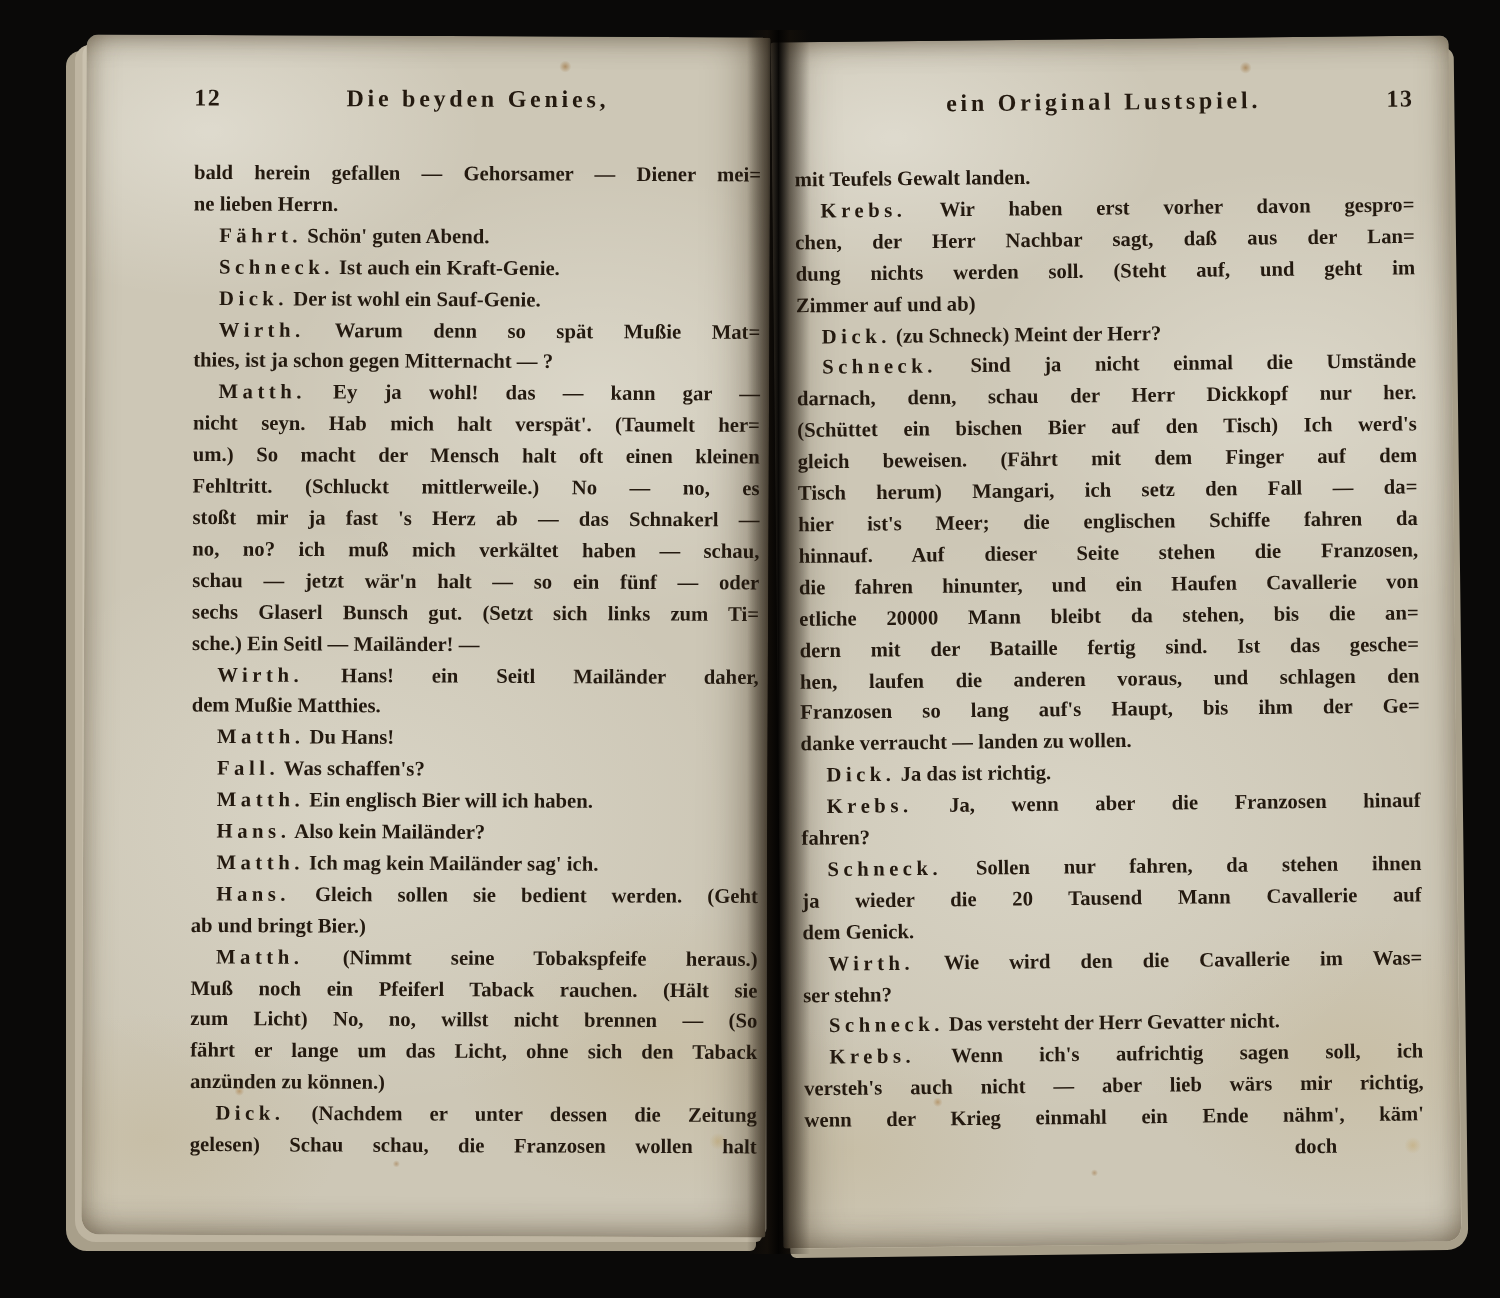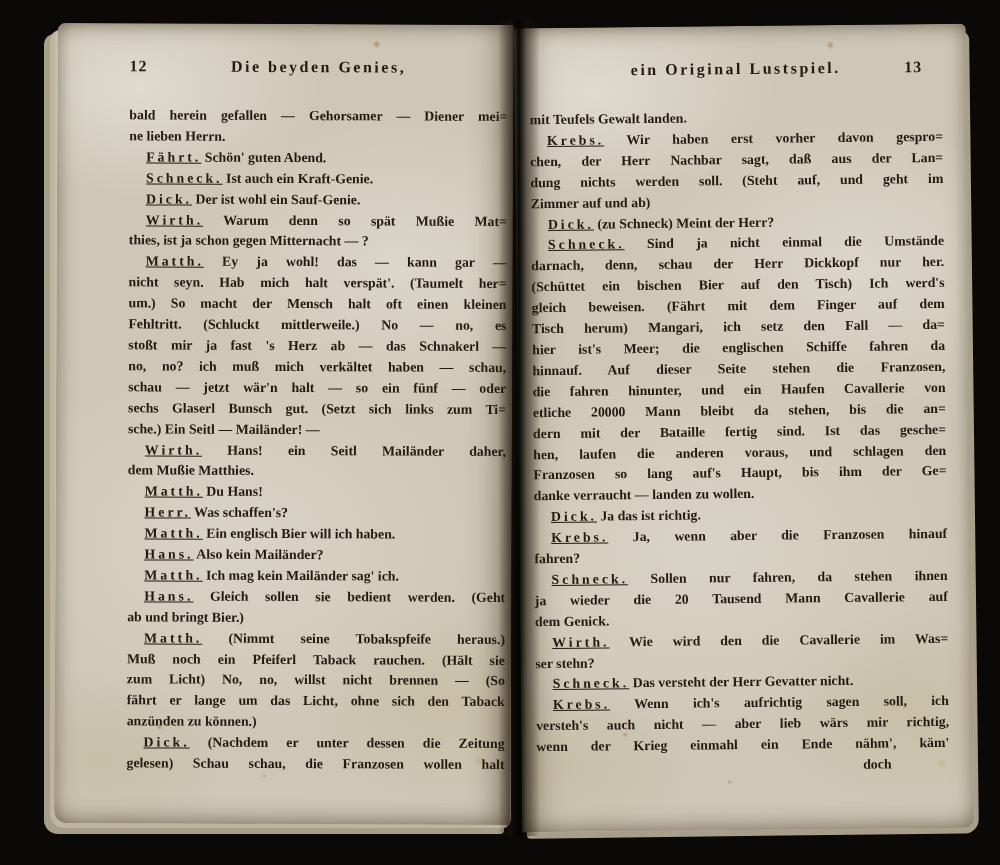--- a/index.html
+++ b/index.html
@@ -64,27 +64,27 @@
                rgba(4,3,2,0.96) 50%, rgba(25,18,10,0.5) 68%, rgba(20,14,8,0) 100%);
     pointer-events:none;
   }
   
   .pgheader{
     display:flex;align-items:baseline;
     margin-top:34px;height:24px;
     font-size:16px;font-weight:bold;
   }
   .pgheader .pnum{letter-spacing:1px;width:58px;flex:0 0 auto;}
-  .page-right .pgheader .pnum{text-align:center;}
+  .page-right .pgheader .pnum{text-align:right;}
   .pgheader .rtitle{flex:1 1 auto;text-align:center;letter-spacing:2.5px;}
   .textblock{margin-top:24px;font-size:13.8px;font-weight:bold;line-height:20.9px;}
   .line{white-space:normal;}
   .line.j{text-align:justify;text-align-last:justify;}
   .line.indent{text-indent:17px;}
-  .speaker{letter-spacing:3px;font-weight:bold;text-decoration:underline;}
+  .speaker{letter-spacing:3px;font-weight:bold;}
   .catchword{
     font-size:13.8px;font-weight:bold;line-height:20.9px;
     text-align:right;padding-right:58px;
   }
 </style>
 </head>
 <body>
 
 <div class="scan">
 
@@ -113,21 +113,21 @@
         <div class="line j">um.) So macht der Mensch halt oft einen kleinen</div>
         <div class="line j">Fehltritt. (Schluckt mittlerweile.) No — no, es</div>
         <div class="line j">stoßt mir ja fast 's Herz ab — das Schnakerl —</div>
         <div class="line j">no, no? ich muß mich verkältet haben — schau,</div>
         <div class="line j">schau — jetzt wär'n halt — so ein fünf — oder</div>
         <div class="line j">sechs Glaserl Bunsch gut. (Setzt sich links zum Ti=</div>
         <div class="line">sche.) Ein Seitl — Mailänder! —</div>
         <div class="line j indent"><span class="speaker">Wirth.</span> Hans! ein Seitl Mailänder daher,</div>
         <div class="line">dem Mußie Matthies.</div>
         <div class="line indent"><span class="speaker">Matth.</span> Du Hans!</div>
-        <div class="line indent"><span class="speaker">Herr.</span> Was schaffen's?</div>
+        <div class="line indent"><span class="speaker">Fall.</span> Was schaffen's?</div>
         <div class="line indent"><span class="speaker">Matth.</span> Ein englisch Bier will ich haben.</div>
         <div class="line indent"><span class="speaker">Hans.</span> Also kein Mailänder?</div>
         <div class="line indent"><span class="speaker">Matth.</span> Ich mag kein Mailänder sag' ich.</div>
         <div class="line j indent"><span class="speaker">Hans.</span> Gleich sollen sie bedient werden. (Geht</div>
         <div class="line">ab und bringt Bier.)</div>
         <div class="line j indent"><span class="speaker">Matth.</span> (Nimmt seine Tobakspfeife heraus.)</div>
         <div class="line j">Muß noch ein Pfeiferl Taback rauchen. (Hält sie</div>
         <div class="line j">zum Licht) No, no, willst nicht brennen — (So</div>
         <div class="line j">fährt er lange um das Licht, ohne sich den Taback</div>
         <div class="line">anzünden zu können.)</div>

